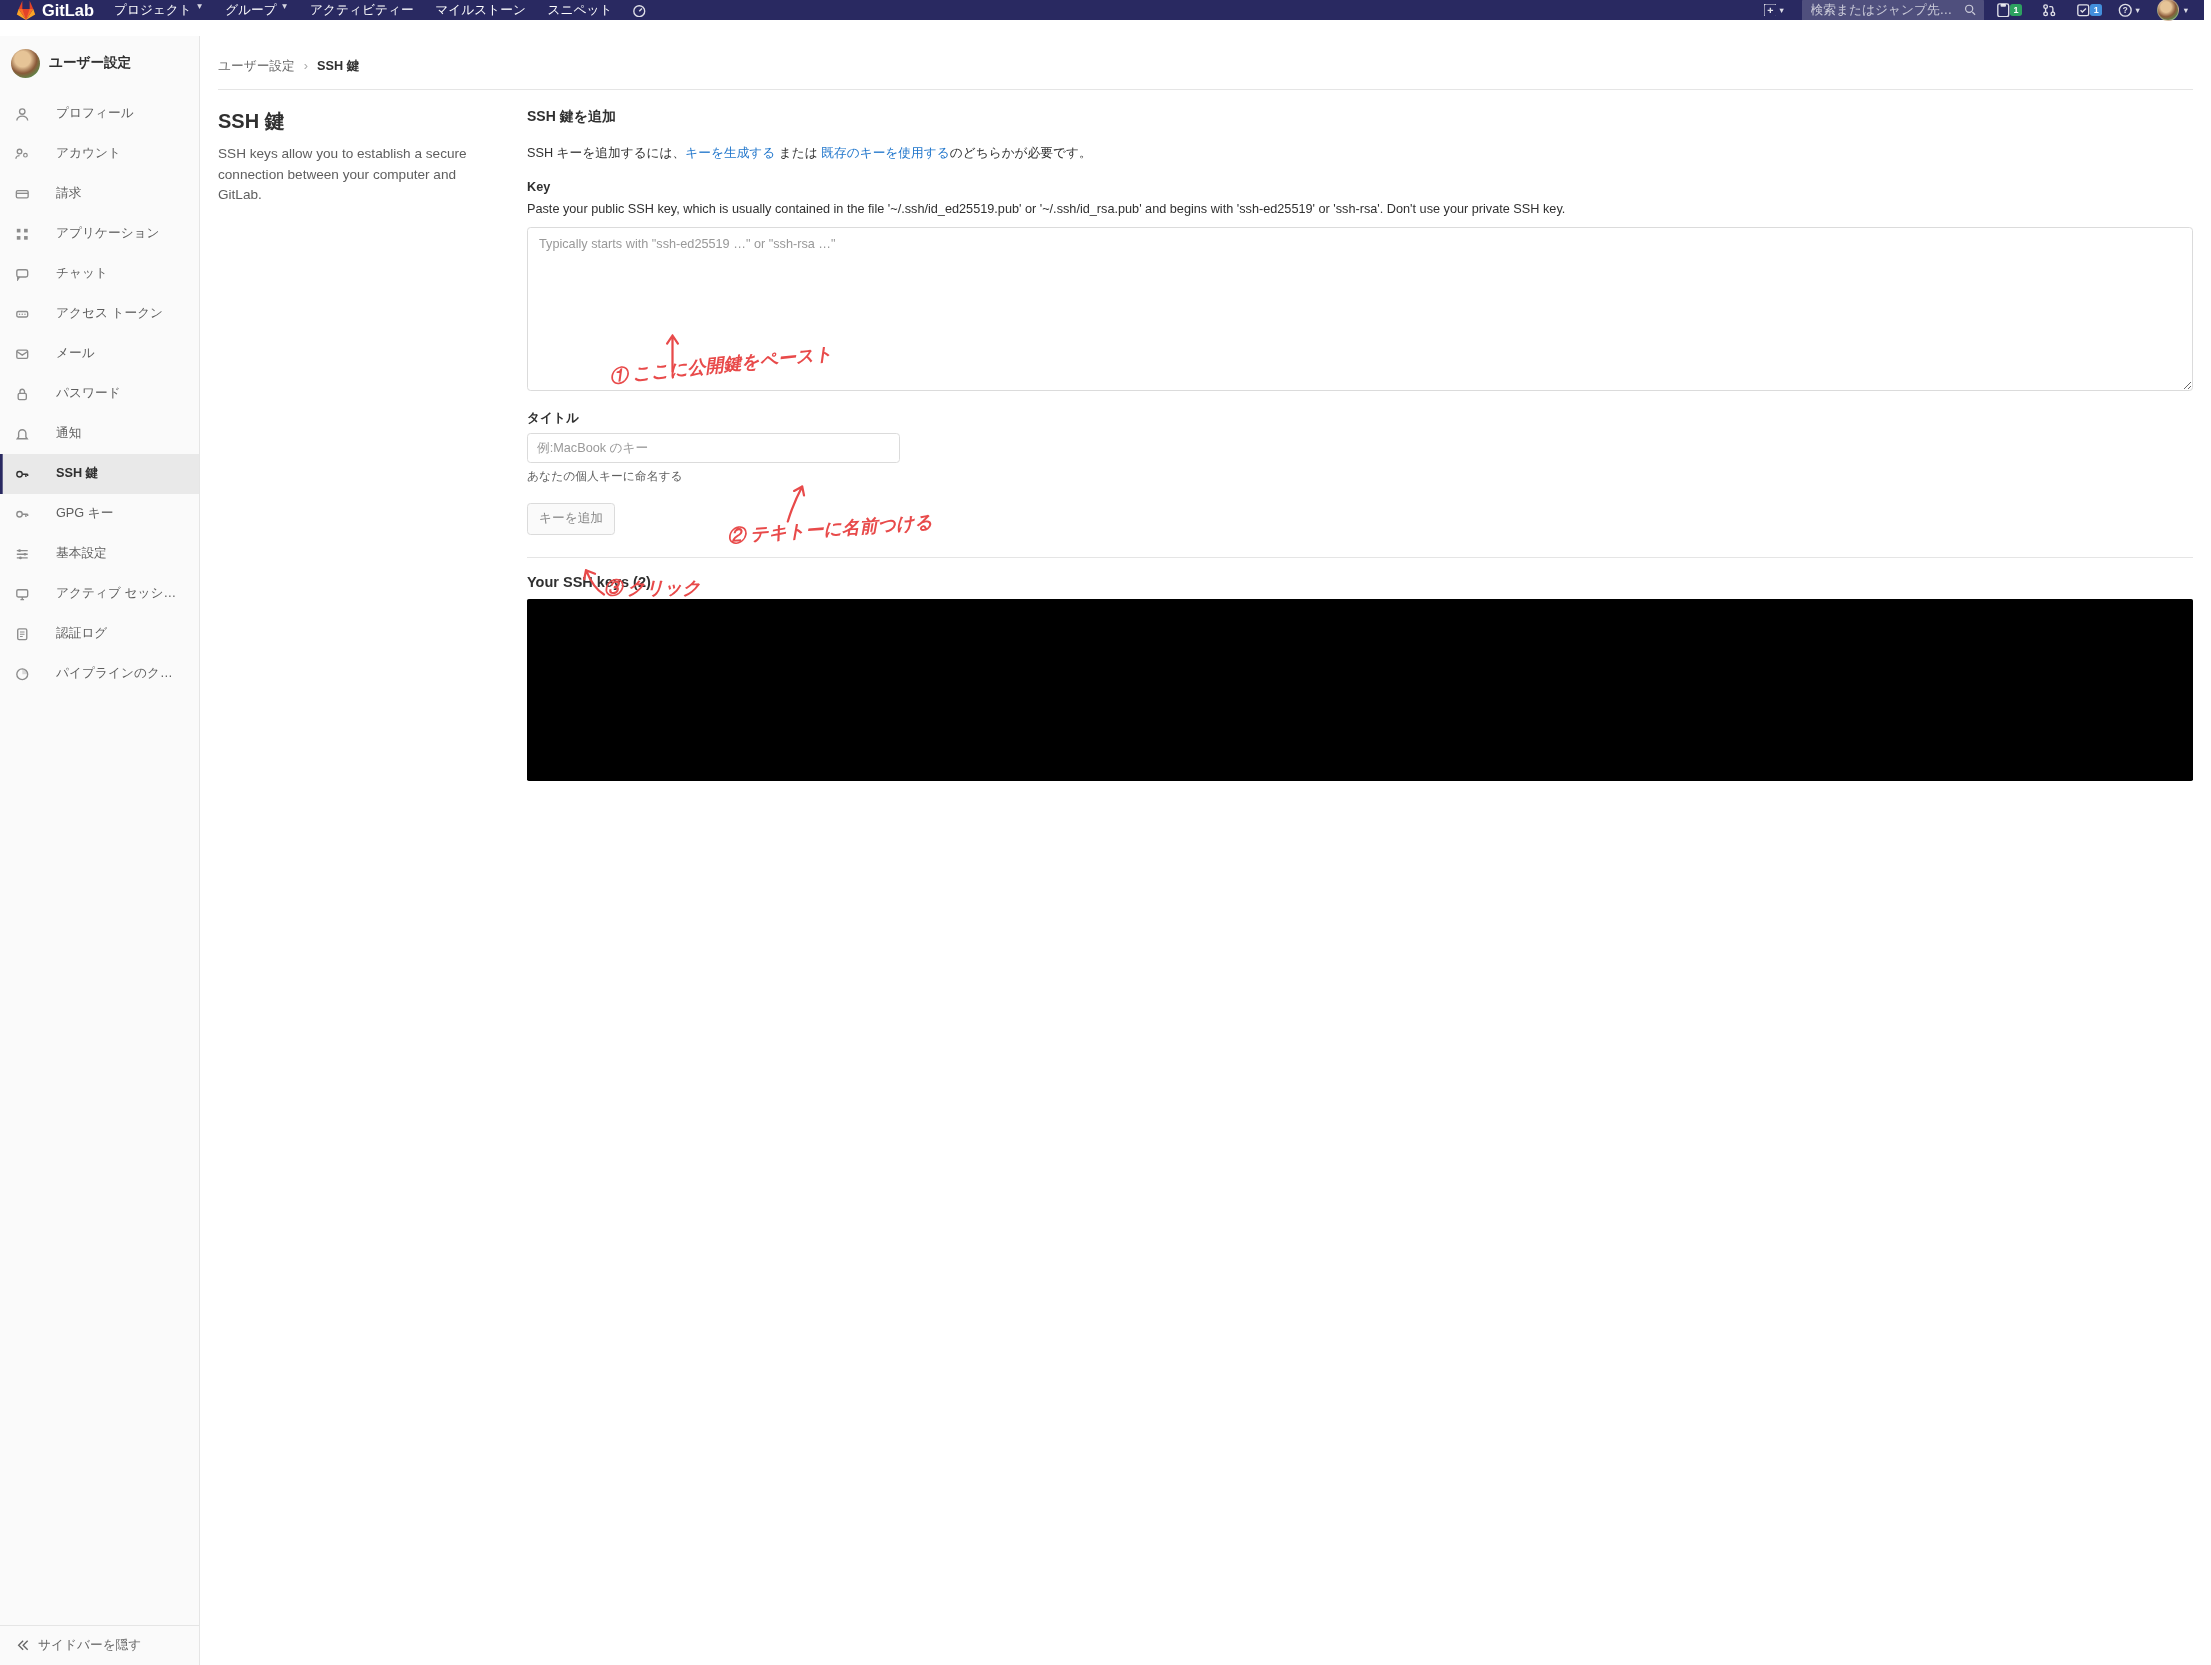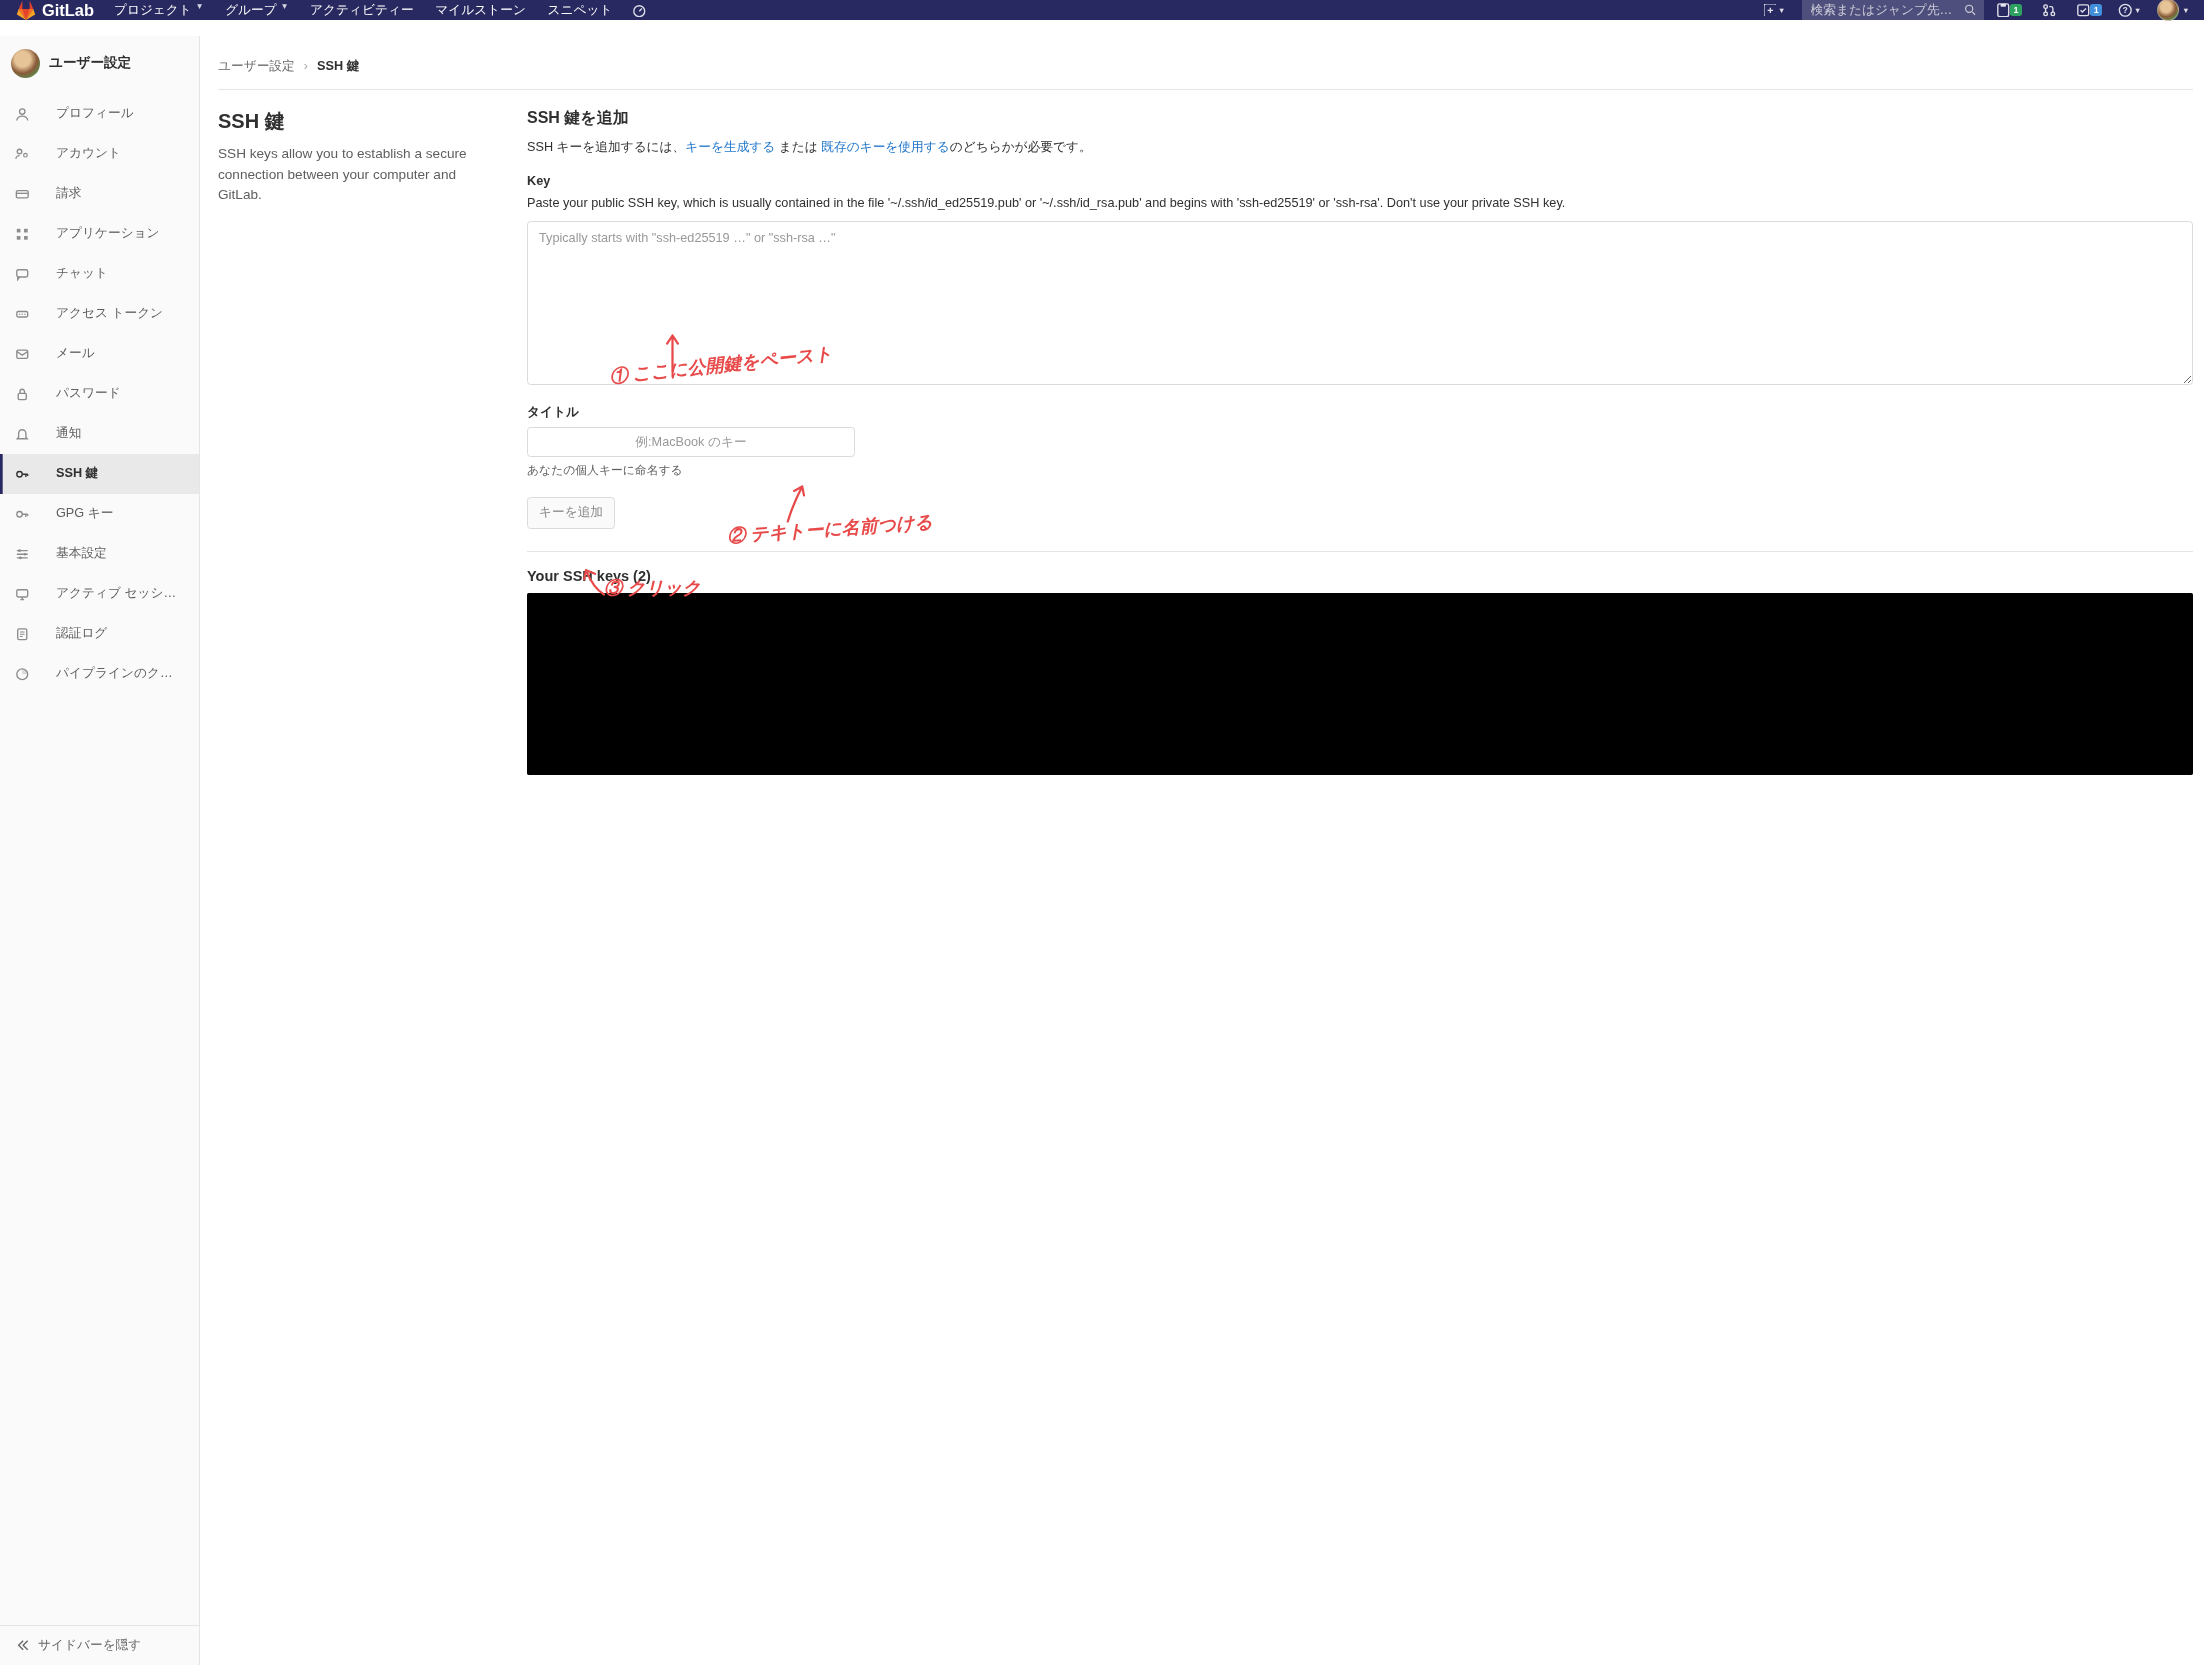--- a/index.html
+++ b/index.html
@@ -39,27 +39,27 @@
 
 .main { margin-left: 200px; margin-top: 36px; padding: 14.5px 18px 36px 18px; min-height: calc(100vh - 36px); }
 .breadcrumb { font-size: 12.7px; color: #666; padding: 7.3px 0 14.5px 0; border-bottom: 0.9px solid #e5e5e5; }
 .breadcrumb .sep { margin: 0 5.5px; color: #aaa; }
 .breadcrumb .current { color: #303030; font-weight: 600; }
 .content-row { display: flex; gap: 36px; margin-top: 18px; }
 .left-col { width: 273px; flex-shrink: 0; }
 .right-col { flex: 1; min-width: 0; }
 .page-title { font-size: 20px; font-weight: 700; margin-bottom: 9px; }
 .page-desc { color: #5e5e5e; font-size: 13.6px; line-height: 1.5; }
-.sec-title { font-size: 16px; font-weight: 700; margin-bottom: 9px; color: #303030; }
+.sec-title { font-size: 14px; font-weight: 700; margin-bottom: 18px; color: #303030; }
 .help-text { font-size: 12.7px; color: #303030; line-height: 1.55; margin-bottom: 16.4px; }
 .form-label { font-weight: 700; font-size: 12.7px; margin-bottom: 5.5px; display: block; color: #303030; }
 .form-help { font-size: 12.7px; color: #303030; line-height: 1.55; margin-bottom: 7.3px; }
 .textarea-key { width: 100%; min-height: 164px; border: 0.9px solid #dbdbdb; border-radius: 3.6px; padding: 9px 11px; font-size: 12.7px; font-family: inherit; color: #555; resize: vertical; }
 .textarea-key::placeholder { color: #999; }
-.text-input { width: 328px; border: 0.9px solid #dbdbdb; border-radius: 3.6px; padding: 7.3px 9px; font-size: 12.7px; text-align: center; }
+.text-input { width: 373px; border: 0.9px solid #dbdbdb; border-radius: 3.6px; padding: 7.3px 9px; font-size: 12.7px; }
 .text-input::placeholder { color: #999; }
 .input-help { font-size: 11.8px; color: #5e5e5e; margin-top: 5.5px; }
 .btn { display: inline-block; border: 0.9px solid #dbdbdb; background: #fafafa; color: #888; padding: 6.4px 11px; border-radius: 3.6px; font-size: 12.7px; cursor: pointer; margin-top: 18px; }
 .hr { border: none; border-top: 0.9px solid #e5e5e5; margin: 22px 0 16.4px 0; }
 .keys-heading { font-size: 14.5px; font-weight: 700; }
 .keys-block { background: #000; height: 182px; margin-top: 9px; border-radius: 1.8px; }
 
 
 .anno { position: absolute; color: #e84a4a; font-family: "Comic Sans MS", cursive, sans-serif; font-size: 18px; font-weight: 600; pointer-events: none; font-style: italic; }
 .right-col { position: relative; }

